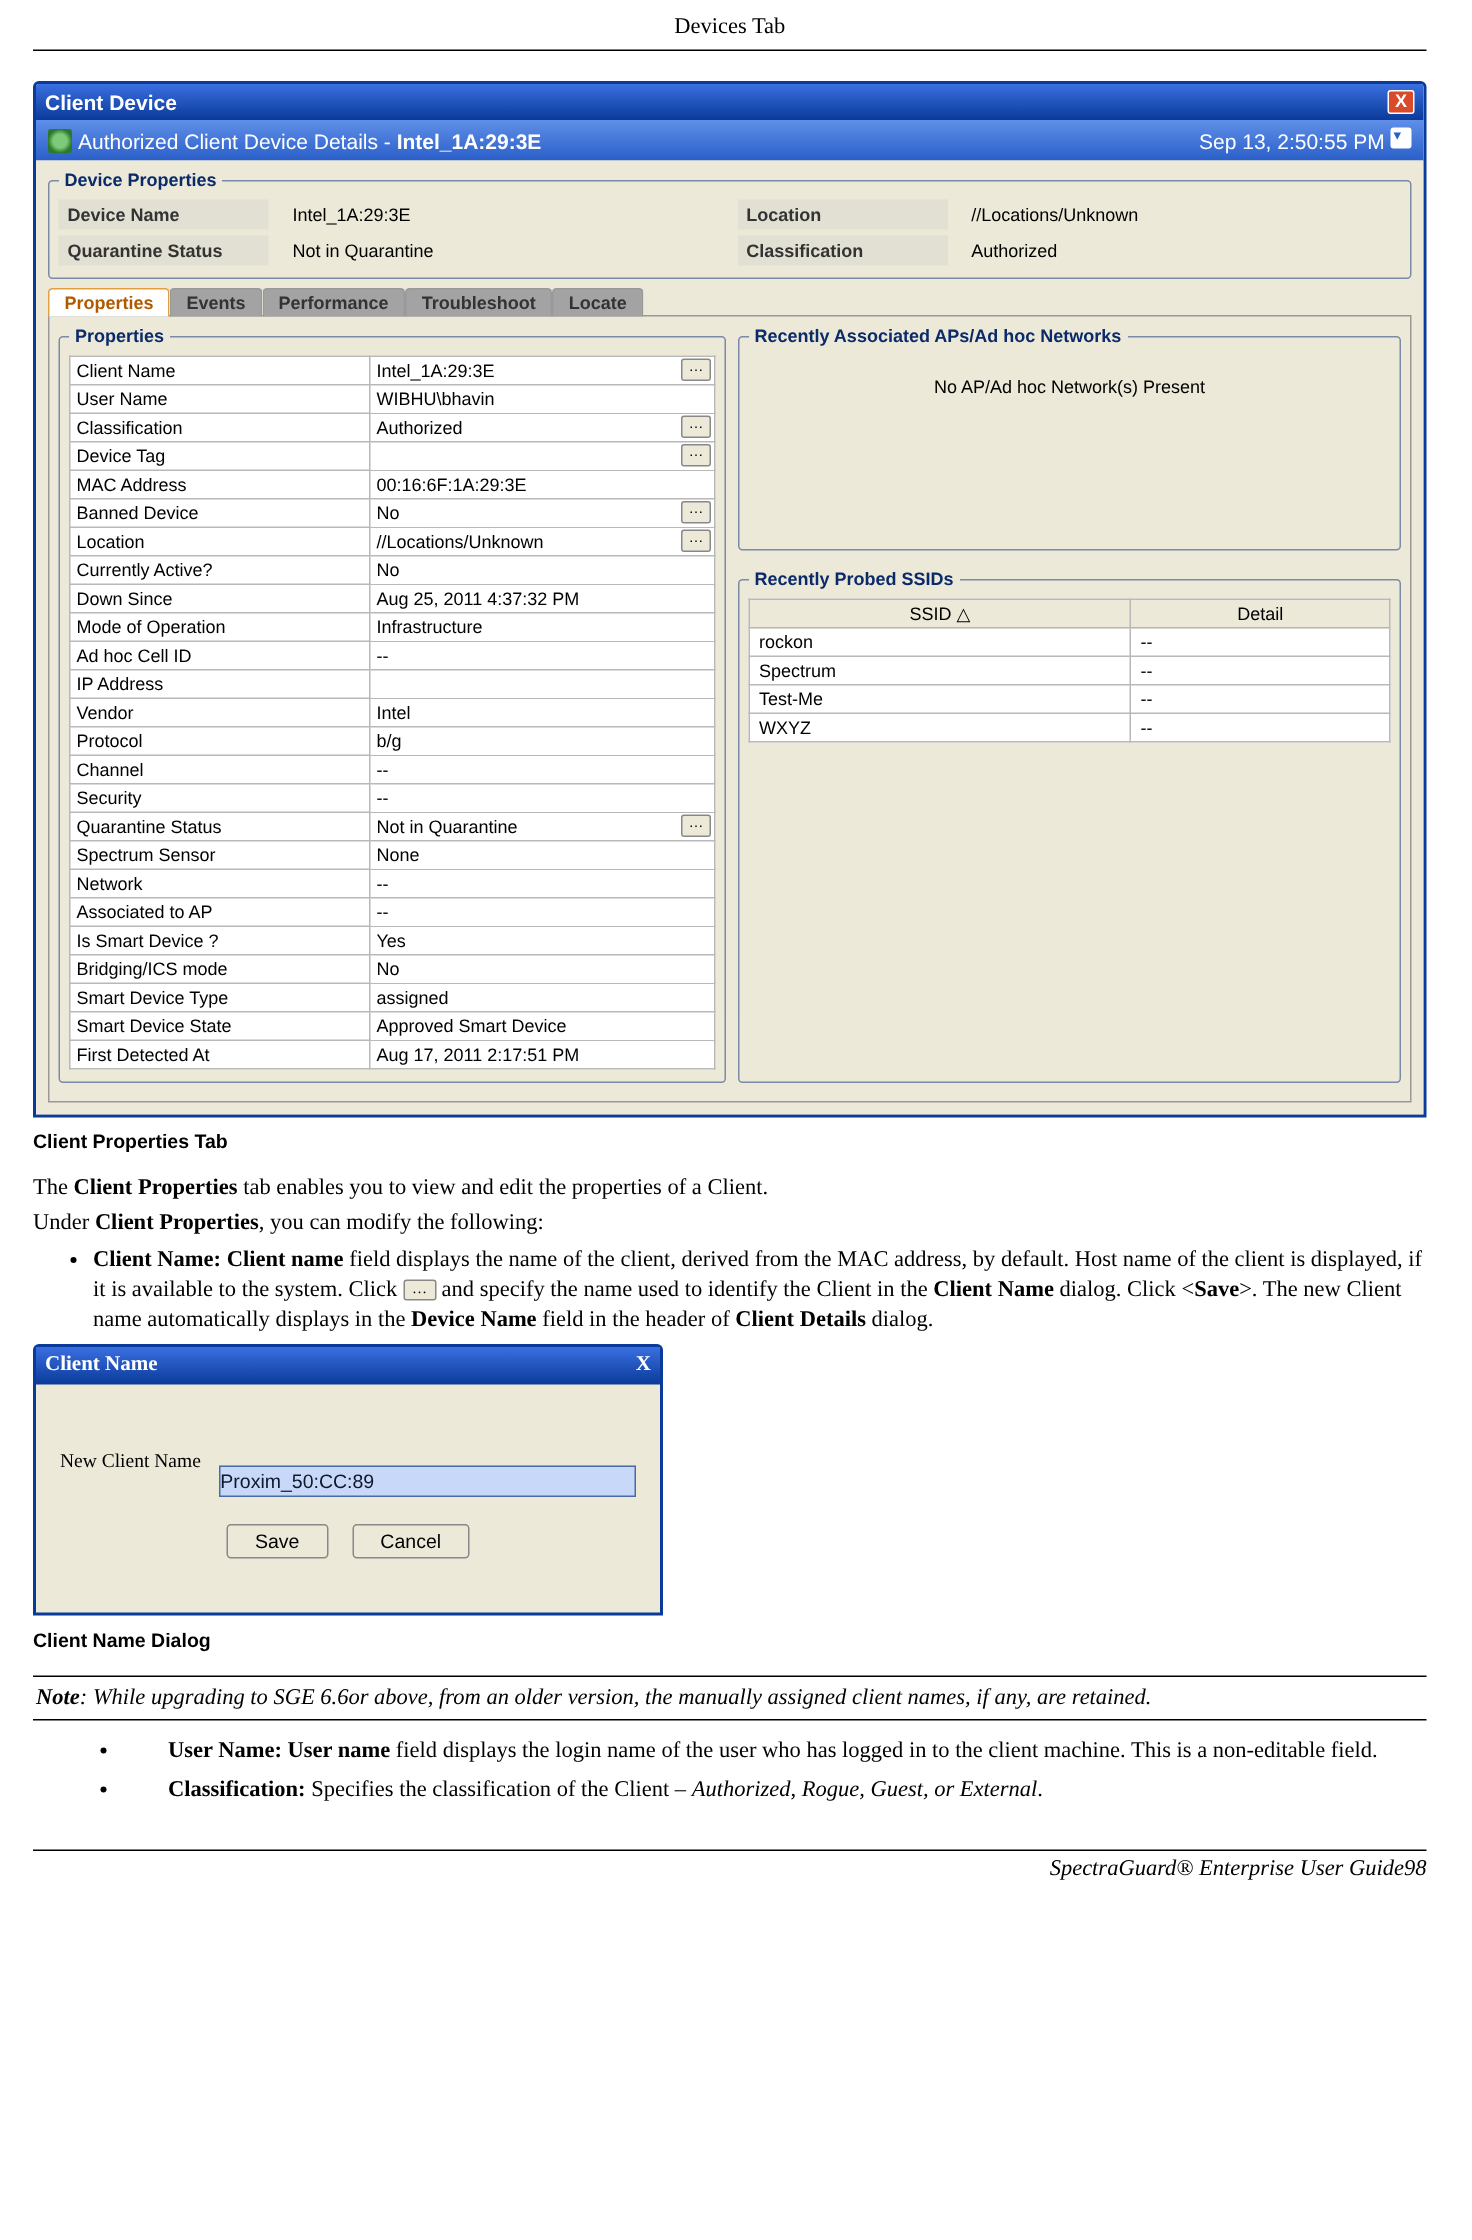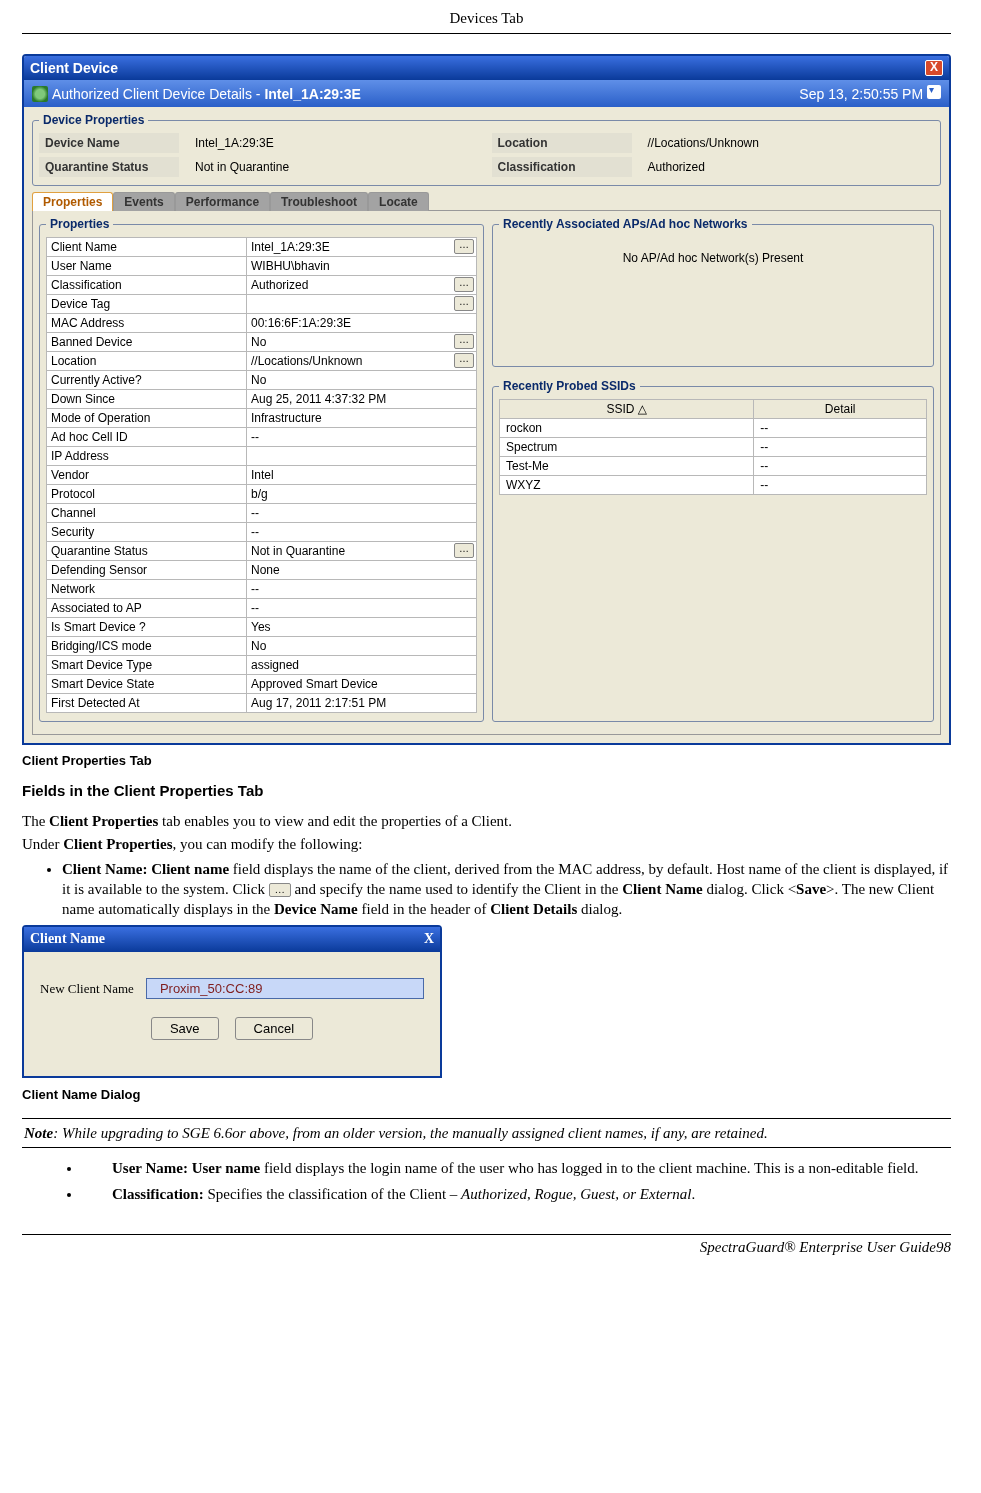--- a/index.html
+++ b/index.html
@@ -197,21 +197,21 @@
     background: linear-gradient(#3a6fe0, #0a3a9a);
     color:#fff; font-weight:bold; font-size:14px;
     padding:3px 6px;
     display:flex; justify-content:space-between; align-items:center;
   }
   .dlg-body { padding: 26px 16px 36px 16px; }
   .dlg-row { display:flex; align-items:center; gap:12px; margin-bottom:18px;}
   .dlg-row label { font-size:13px; }
   .dlg-row input {
     flex:1; background:#c8d8f8; border:1px solid #4a6aa8;
-    padding:2px 13px; font-size:13px; color:#7f1d1d;
+    padding:2px 0; font-size:13px; color:#0f172a;margin-top:28px;
   }
   .dlg-btns { display:flex; justify-content:center; gap:16px; }
   .dlg-btns button {
     background:#ece9d8; border:1px solid #888; border-radius:3px;
     padding:3px 18px; font-size:13px;
   }
 
   .notebox {
     border-top:1px solid #000;
     border-bottom:1px solid #000;
@@ -352,21 +352,21 @@
                     </tr>
                     <tr>
                       <td class="k">Security</td>
                       <td class="v">--</td>
                     </tr>
                     <tr>
                       <td class="k">Quarantine Status</td>
                       <td class="v">Not in Quarantine<span class="dots-btn">…</span></td>
                     </tr>
                     <tr>
-                      <td class="k">Defending Sensor</td>
+                      <td class="k">Spectrum Sensor</td>
                       <td class="v">None</td>
                     </tr>
                     <tr>
                       <td class="k">Network</td>
                       <td class="v">--</td>
                     </tr>
                     <tr>
                       <td class="k">Associated to AP</td>
                       <td class="v">--</td>
                     </tr>
@@ -430,21 +430,20 @@
             </fieldset>
           </div>
         </div>
       </div>
 
     </div>
   </div>
 
   <div class="caption">Client Properties Tab</div>
 
-  <div class="heading2">Fields in the Client Properties Tab</div>
 
   <div class="serif">
     <p>
       <span>The </span><b>Client Properties</b><span> tab enables you to view and edit the properties of a Client.</span>
     </p>
     <p>
       <span>Under </span><b>Client Properties</b><span>, you can modify the following:</span>
     </p>
     <ul class="doclist">
       <li>

